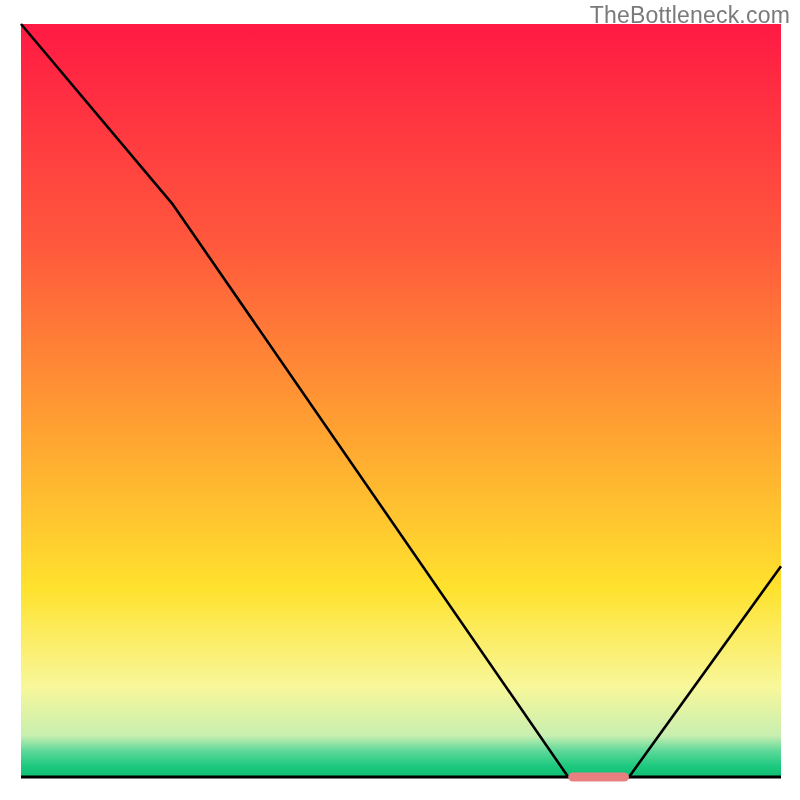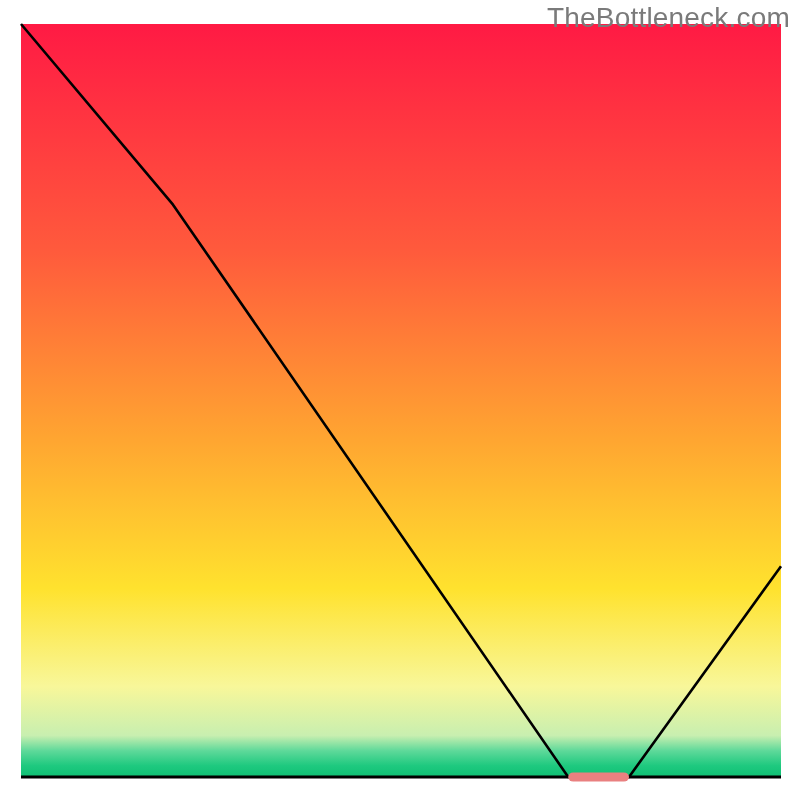--- a/index.html
+++ b/index.html
@@ -14,21 +14,21 @@
   .stage {
     position: relative;
     width: 800px;
     height: 800px;
   }
   .watermark {
     position: absolute;
     top: 2px;
     right: 10px;
     color: #7a7a7a;
-    font-size: 28px;
+    font-size: 23px;
     font-weight: 500;
     letter-spacing: 0.2px;
   }
   svg {
     display: block;
   }
 </style>
 </head>
 <body>
 

